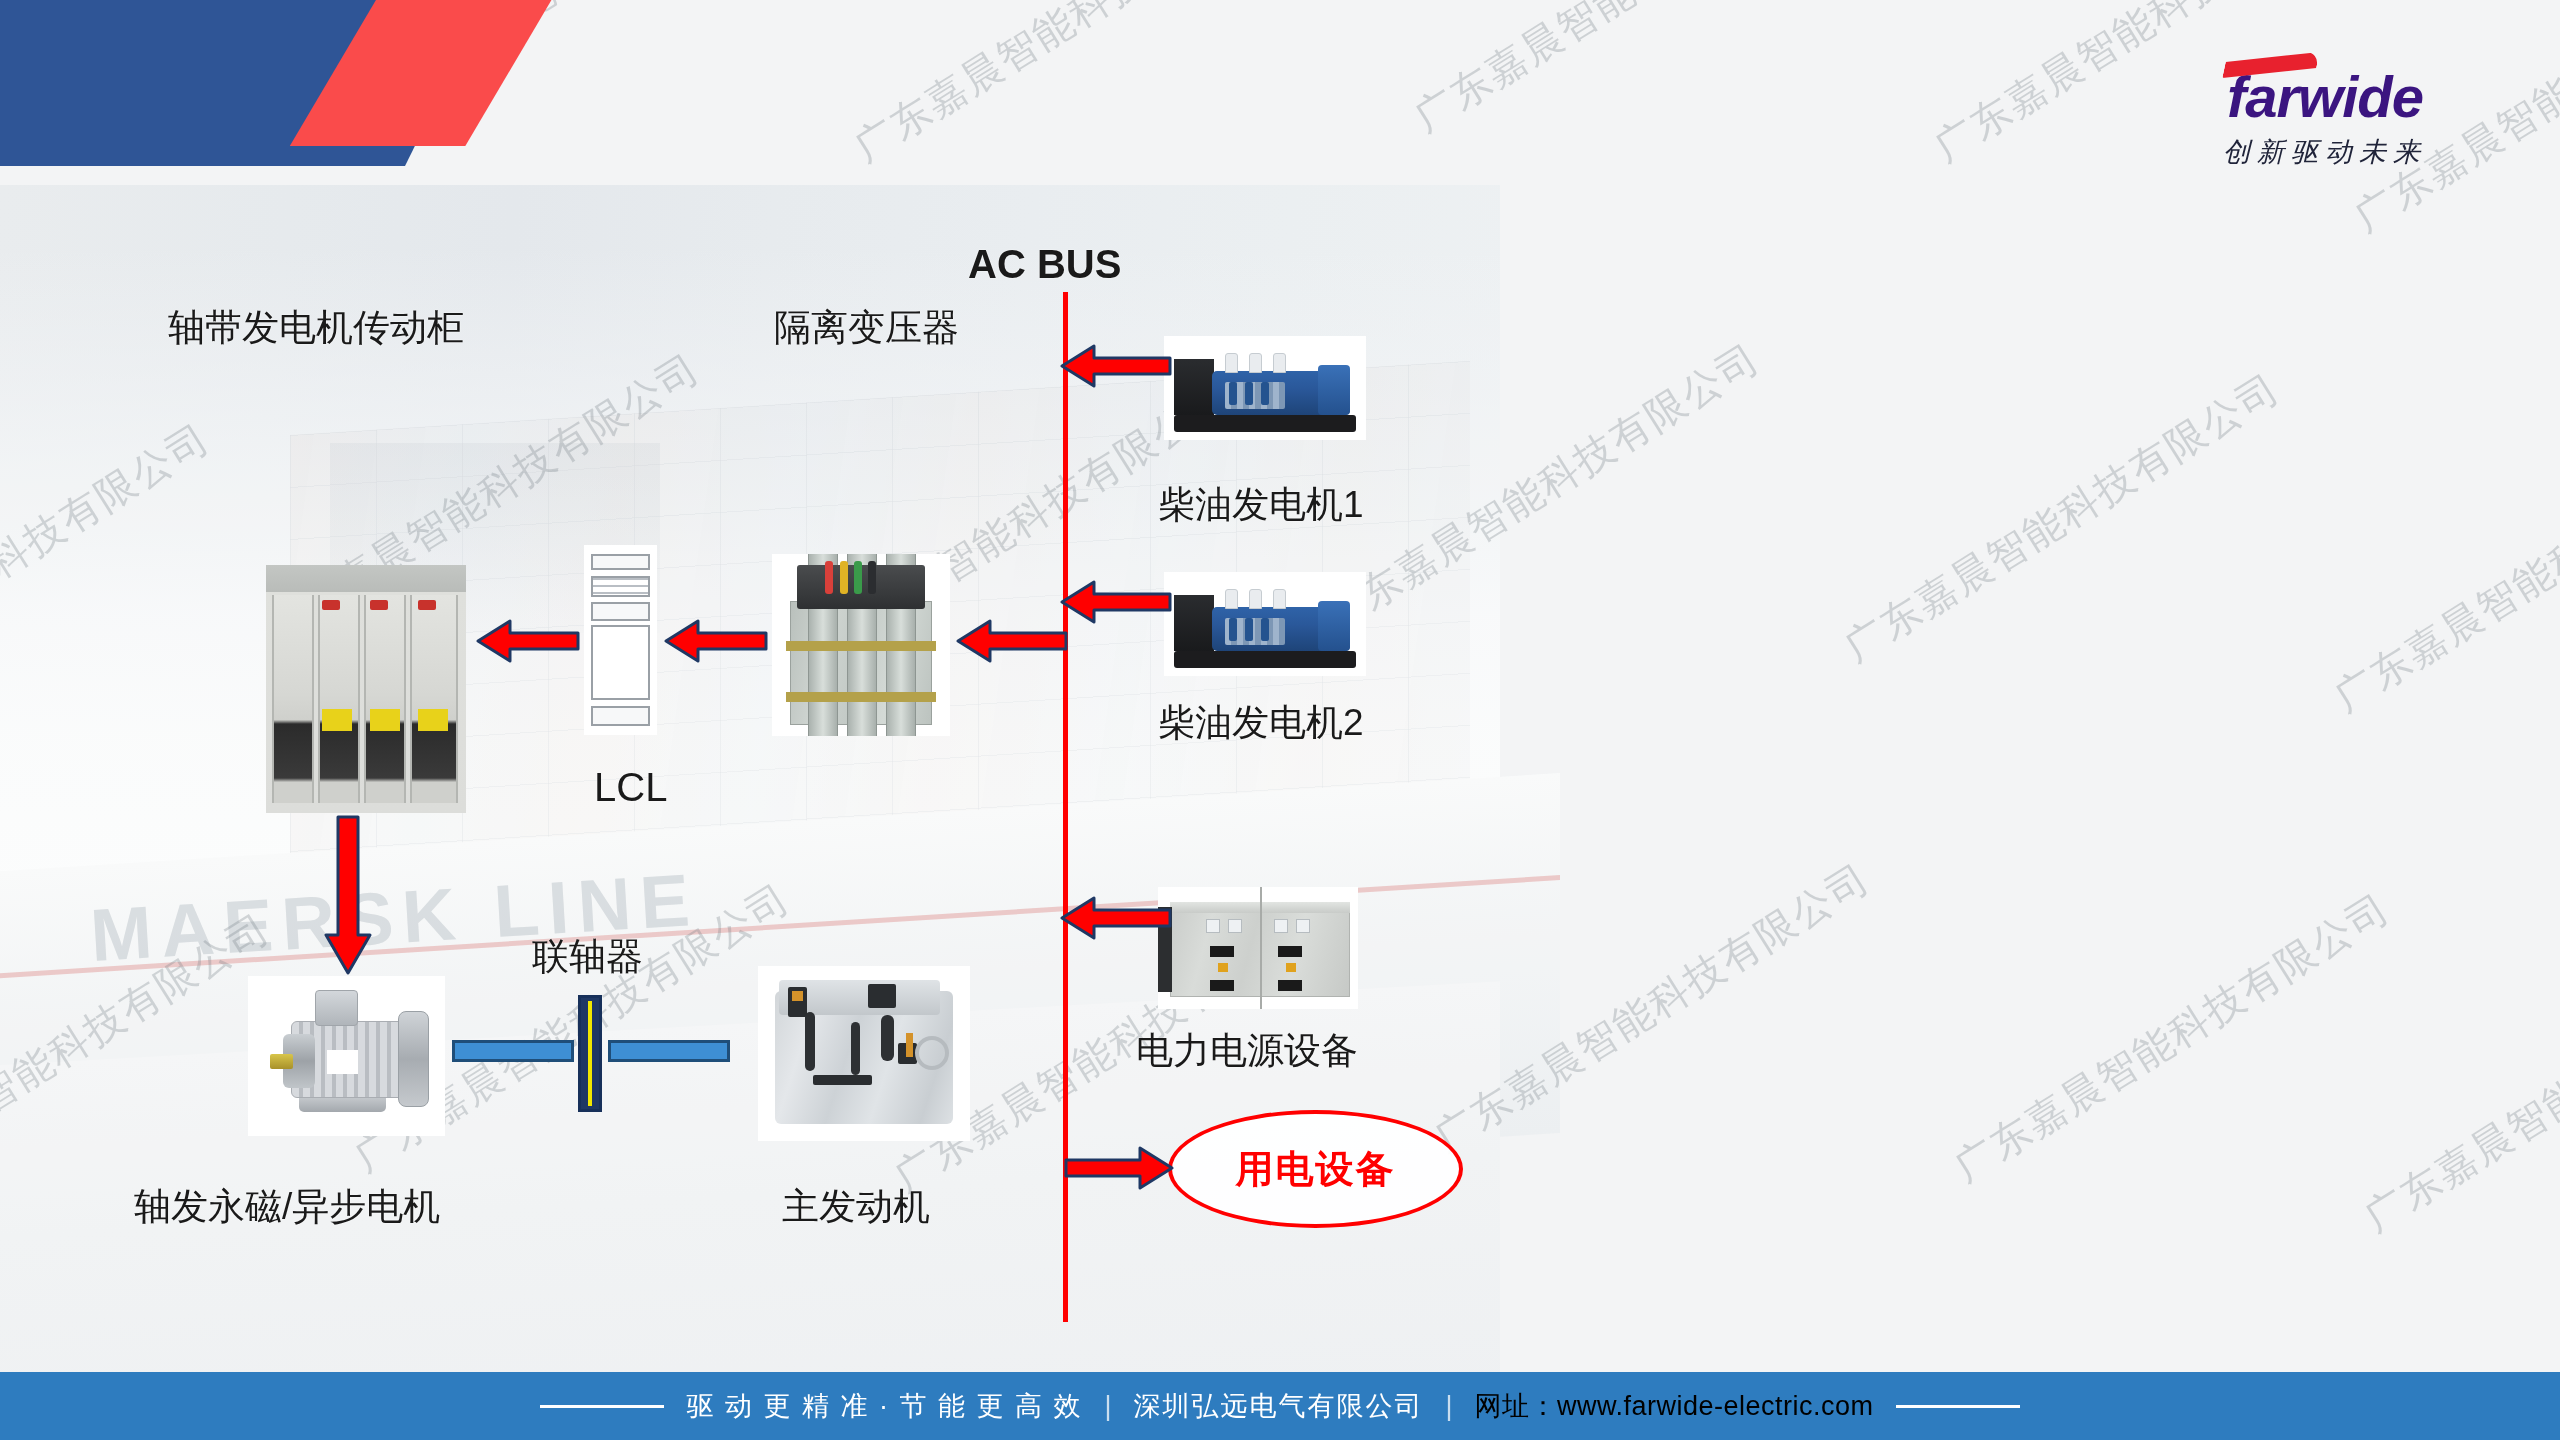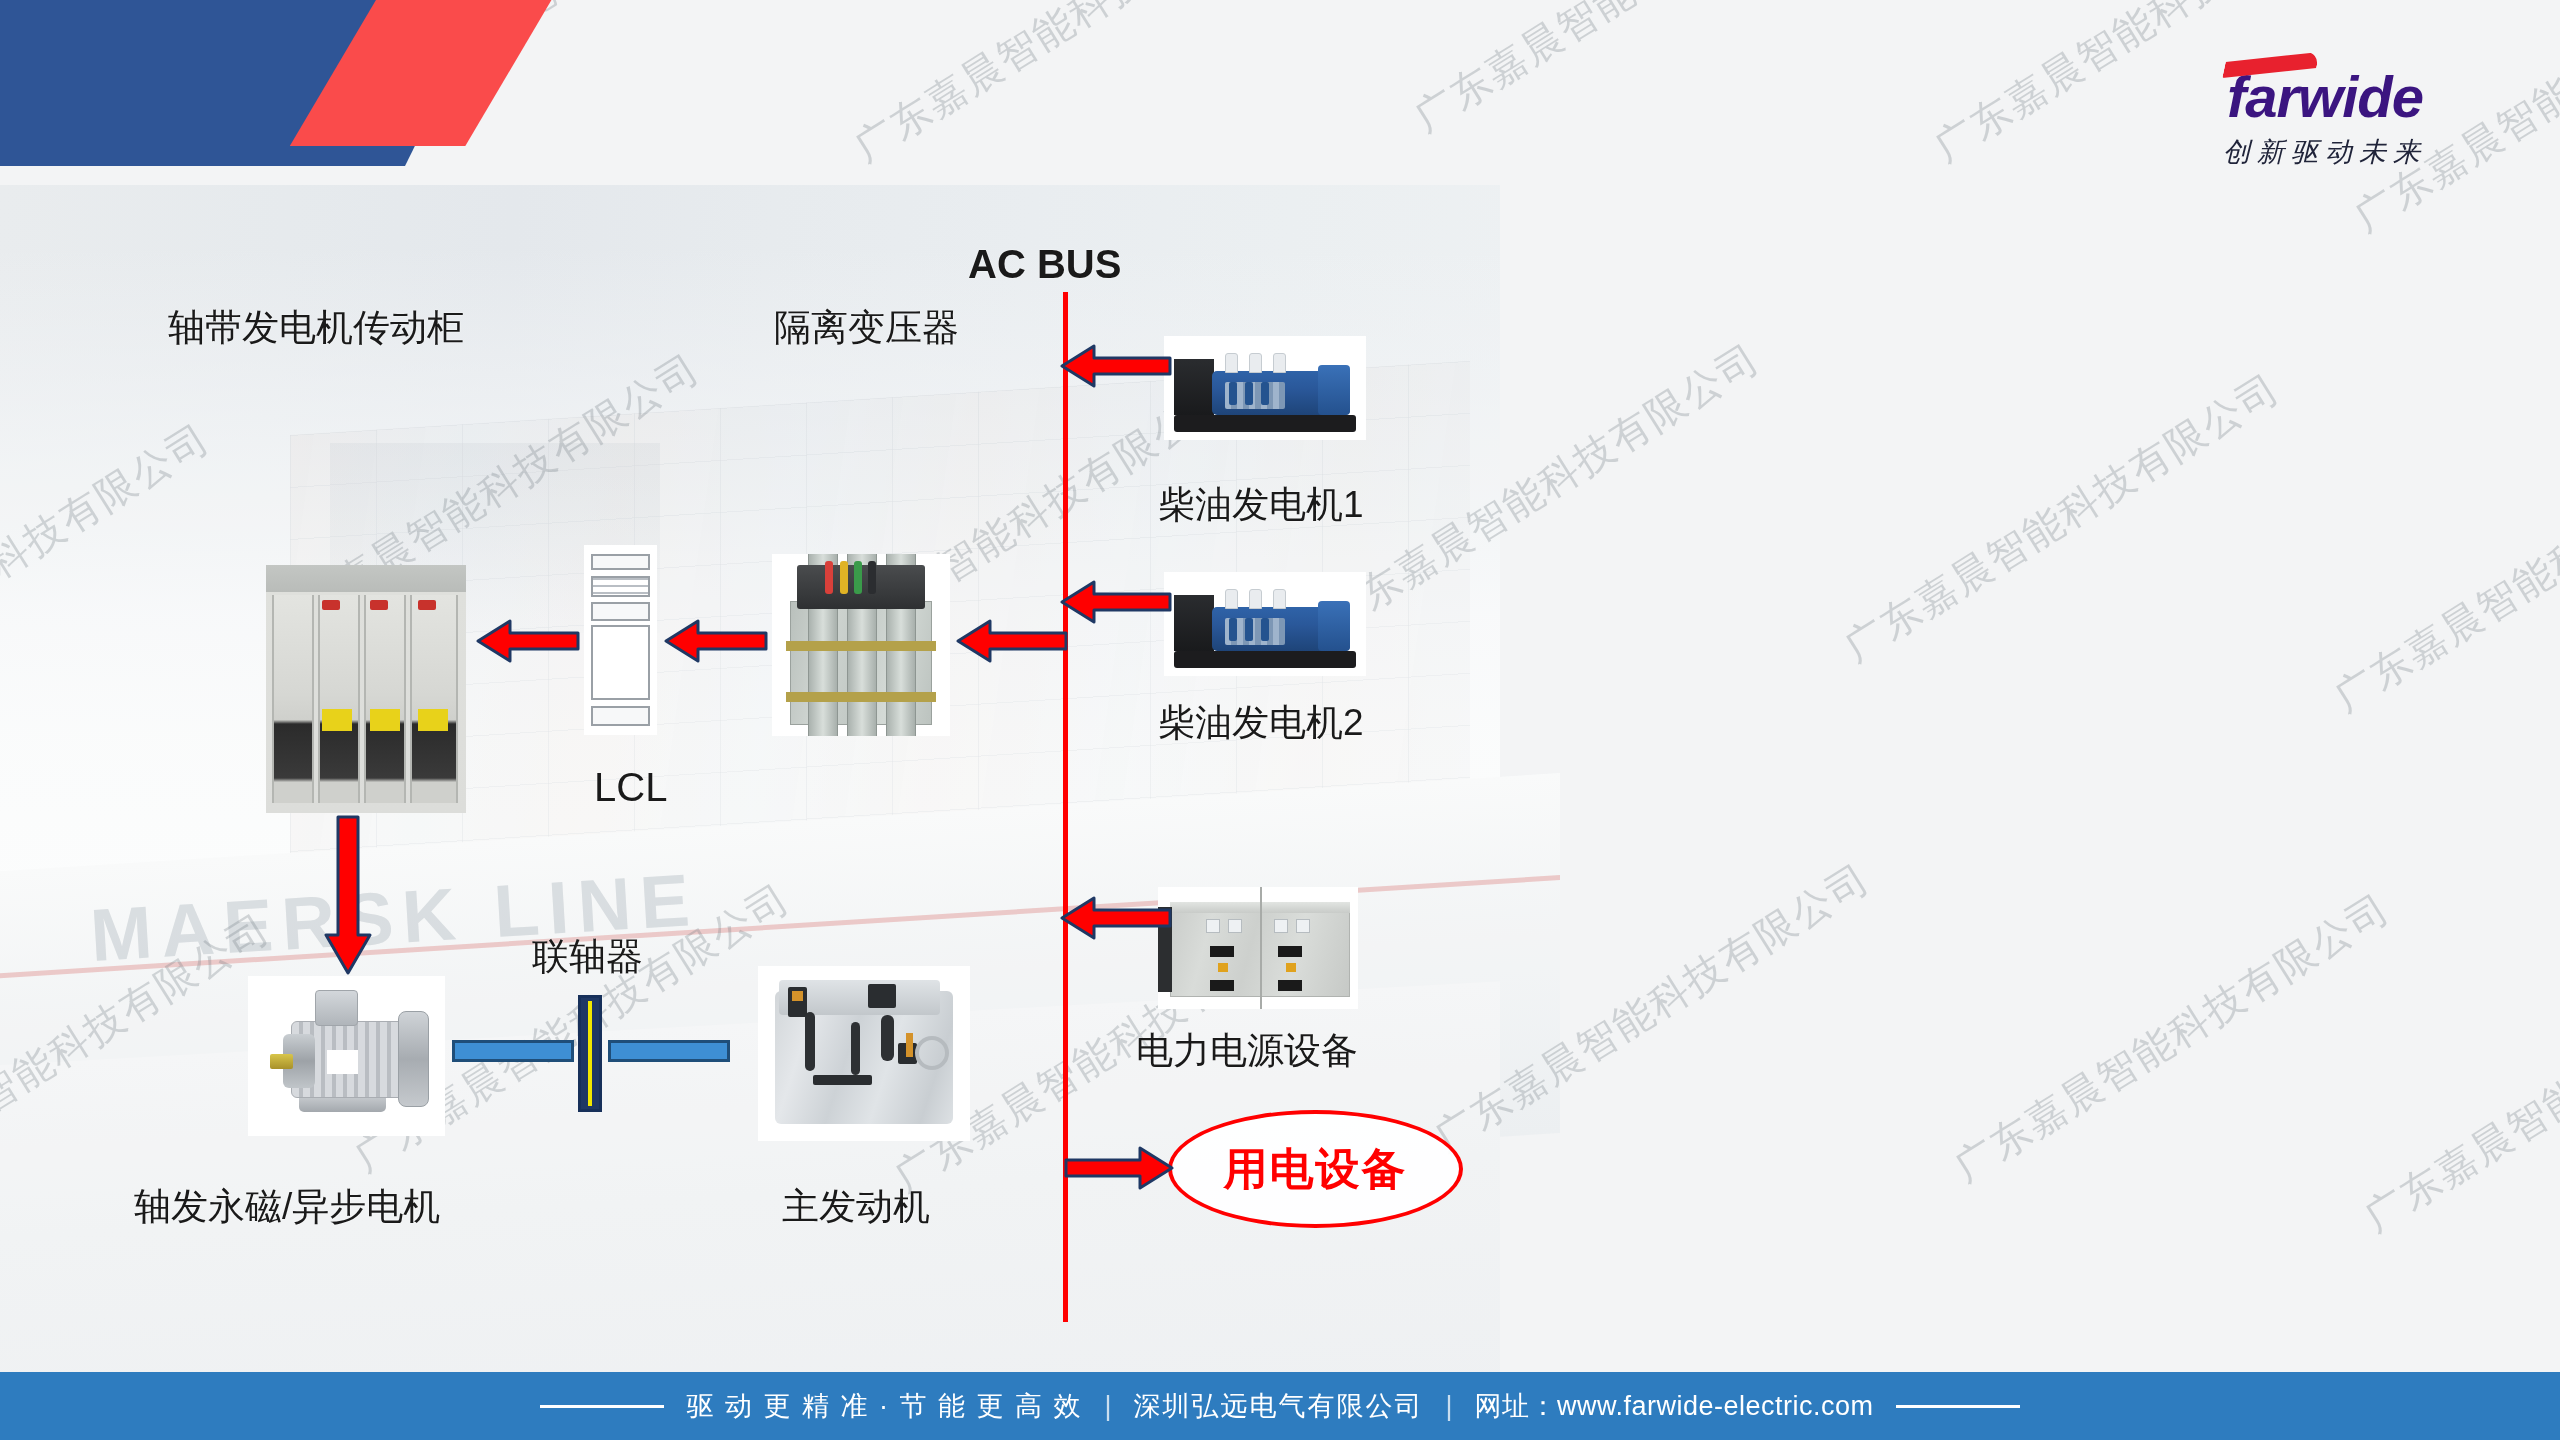--- a/index.html
+++ b/index.html
@@ -287,21 +287,21 @@
 
   
   .ellipse {
     position: absolute;
     border: 4px solid #FF0000;
     border-radius: 50%;
     background: rgba(255,255,255,0.92);
     display: flex; align-items: center; justify-content: center;
   }
   .ellipse span {
-    color: #FF0000; font-size: 44px; font-weight: 700; letter-spacing: 2px;
+    color: #FF0000; font-size: 38px; font-weight: 700; letter-spacing: 2px;
   }
 
   
   .cp-h {
     position: absolute; height: 22px;
     background: #3E8FD4; border: 3px solid #1F4E79;
   }
   .cp-v {
     position: absolute; width: 24px;
     background: #1F3864; border: 3px solid #17305a;
@@ -315,21 +315,21 @@
   .footer {
     position: absolute; left: 0; bottom: 0;
     width: 2560px; height: 68px;
     background: #2E7CBF;
     display: flex; align-items: center; justify-content: center;
   }
   .footer-inner { display:flex; align-items:center; gap: 22px; }
   .f-rule { width: 124px; height: 3px; background:#ffffff; }
   .f-txt { color:#ffffff; font-size: 27px; letter-spacing: 2px; }
   .f-sep { color: rgba(255,255,255,0.75); font-size: 27px; }
-  .f-url { color:#ffffff; font-size: 27px; letter-spacing: 0.5px; }
+  .f-url { color:#000000; font-size: 27px; letter-spacing: 0.5px; }
 </style>
 </head>
 <body>
 
 <div id="slide">
 
   <div class="ship-photo">
     <div class="ship-containers"></div>
     <div class="ship-super"></div>
     <div class="ship-hull"></div>

